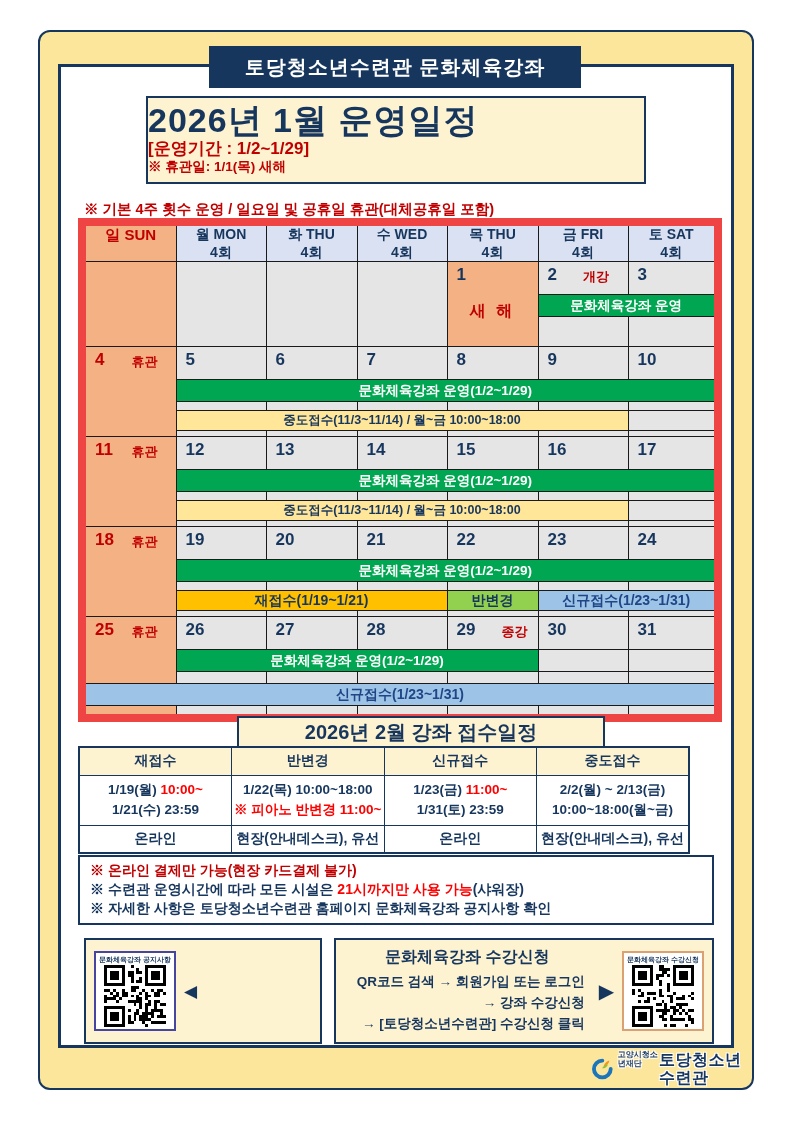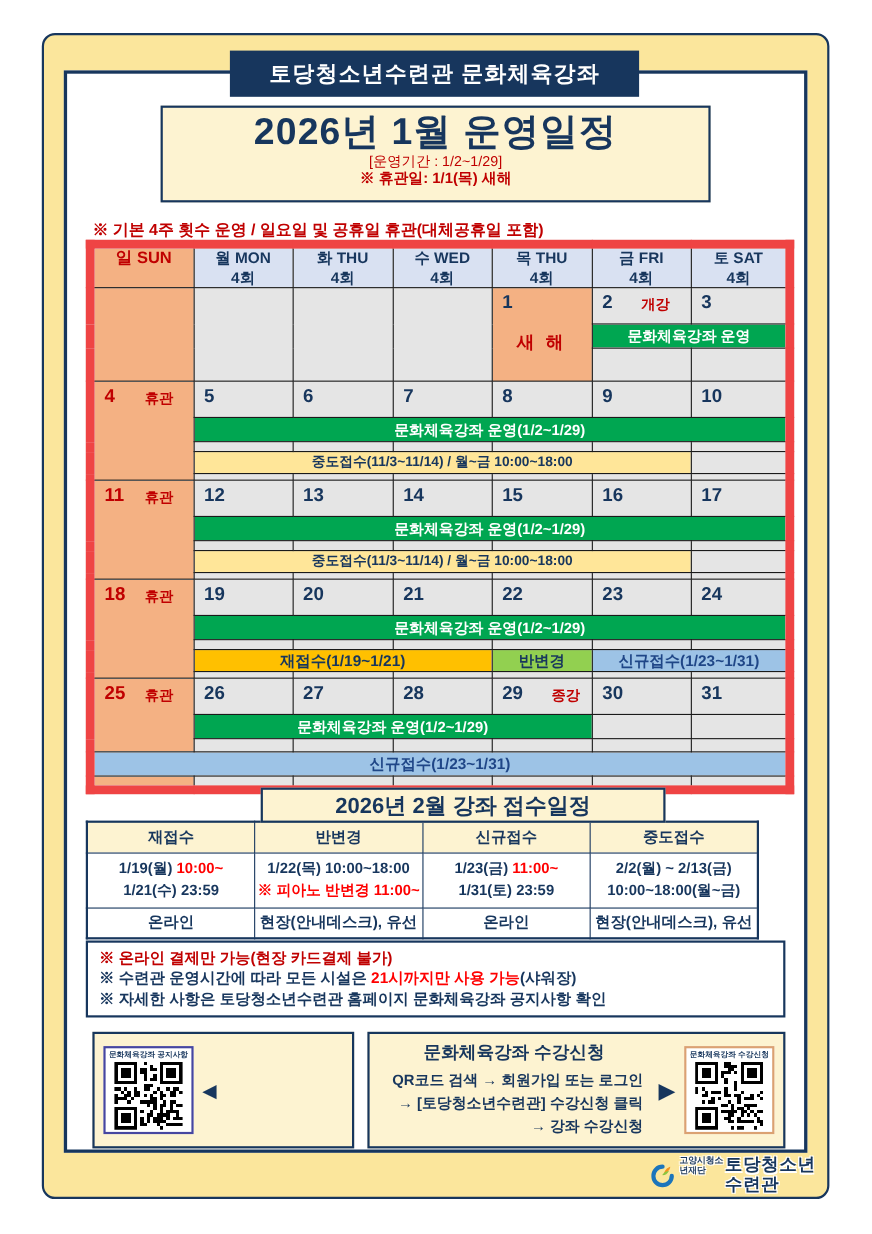--- a/index.html
+++ b/index.html
@@ -8,23 +8,23 @@
   .frame { position:absolute; left:38px; top:30px; width:716px; height:1060px;
            background:#FBE69C; border:2px solid #17365D; border-radius:12px; }
   .content { position:absolute; left:58px; top:64px; width:676px; height:984px;
              background:#ffffff; border:3px solid #17365D; }
 
   .banner { position:absolute; left:209px; top:46px; width:372px; height:42px; background:#17365D;
             color:#ffffff; font-weight:bold; font-size:20px; display:flex; align-items:center;
             justify-content:center; z-index:6; letter-spacing:1px; }
 
   .title-box { position:absolute; left:146px; top:96px; width:500px; height:88px; background:#FDF3D1;
-               border:2px solid #17365D; z-index:5; text-align:center; padding-top:3px; }
+               border:2px solid #17365D; z-index:5; padding-top:3px; }
   .title-main { font-size:34px; font-weight:bold; color:#17365D; letter-spacing:1px; line-height:1.15; }
-  .title-period { color:#C00000; font-weight:normal; font-size:13px; line-height:1.1; }
+  .title-period { color:#C00000; font-weight:bold; font-size:17px; line-height:1.1; }
   .title-holiday { color:#C00000; font-weight:bold; font-size:13.5px; line-height:1.25; }
 
   .top-note { position:absolute; left:84px; top:200px; color:#C00000; font-weight:bold; font-size:14.5px; z-index:5; }
 
   
   table.cal { position:absolute; left:78px; top:218px; width:636px; border-collapse:collapse;
               table-layout:fixed; z-index:5; background:#e5e5e5; border:8px solid #ef4444; }
   table.cal td, table.cal th { border:1px solid #1a1a1a; padding:0; vertical-align:top; overflow:hidden; }
   th.dayhead { height:36px; background:#D9E1F2; color:#17365D; font-size:14px; font-weight:bold; vertical-align:middle; line-height:1.25; }
   th.sunhead { background:#F4B183; color:#C00000; font-size:15px; }
@@ -640,22 +640,22 @@
   </div>
   <div class="qr-side-label">
     <span class="arrow">◀</span>
   </div>
 </div>
 
 <div class="qr-apply-box">
   <div class="apply-text">
     <div class="apply-title">문화체육강좌 수강신청</div>
     <div class="apply-line">QR코드 검색 → 회원가입 또는 로그인</div>
+    <div class="apply-line">→ 강좌 수강신청</div>
     <div class="apply-line">→ [토당청소년수련관] 수강신청 클릭</div>
-    <div class="apply-line">→ 강좌 수강신청</div>
   </div>
   <span class="arrow" style="font-size:20px;">▶</span>
   <div class="qr-card tan-border">
     <div class="qr-caption">문화체육강좌 수강신청</div>
     <div class="qr-pattern">
         <svg viewBox="0 0 21 21" xmlns="http://www.w3.org/2000/svg" shape-rendering="crispEdges">
           <rect x="9" y="0" width="1" height="1" fill="#000"></rect>
           <rect x="10" y="0" width="1" height="1" fill="#000"></rect>
           <rect x="9" y="1" width="1" height="1" fill="#000"></rect>
           <rect x="10" y="1" width="1" height="1" fill="#000"></rect>

